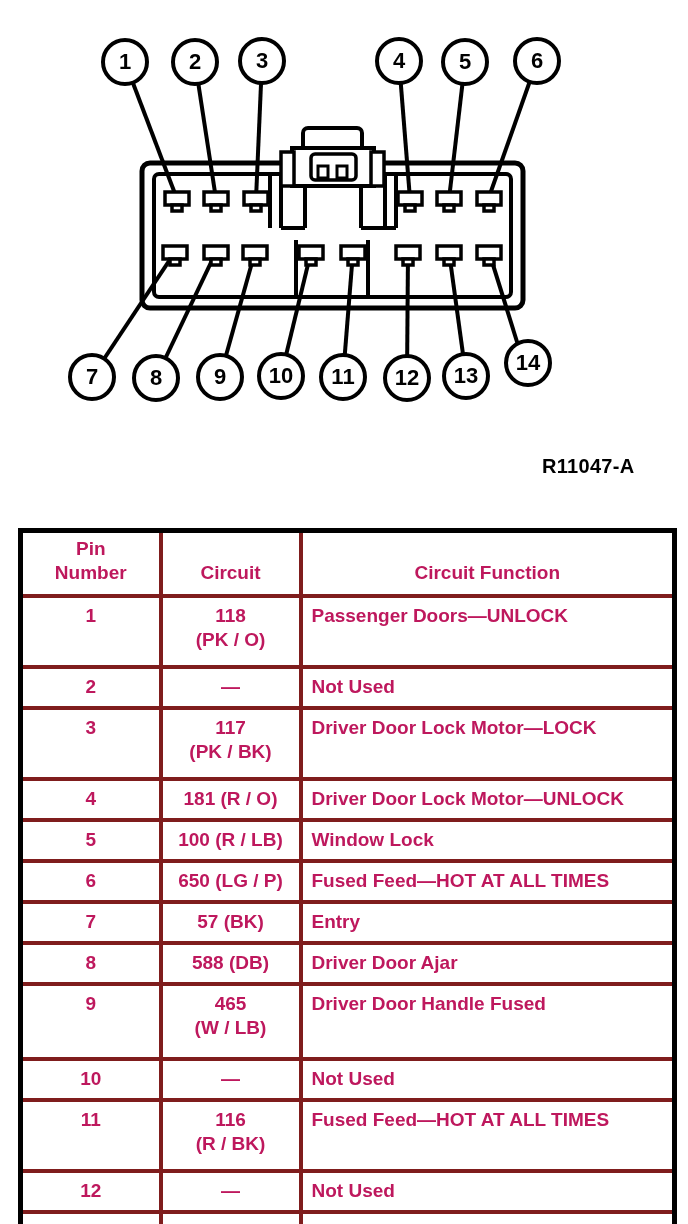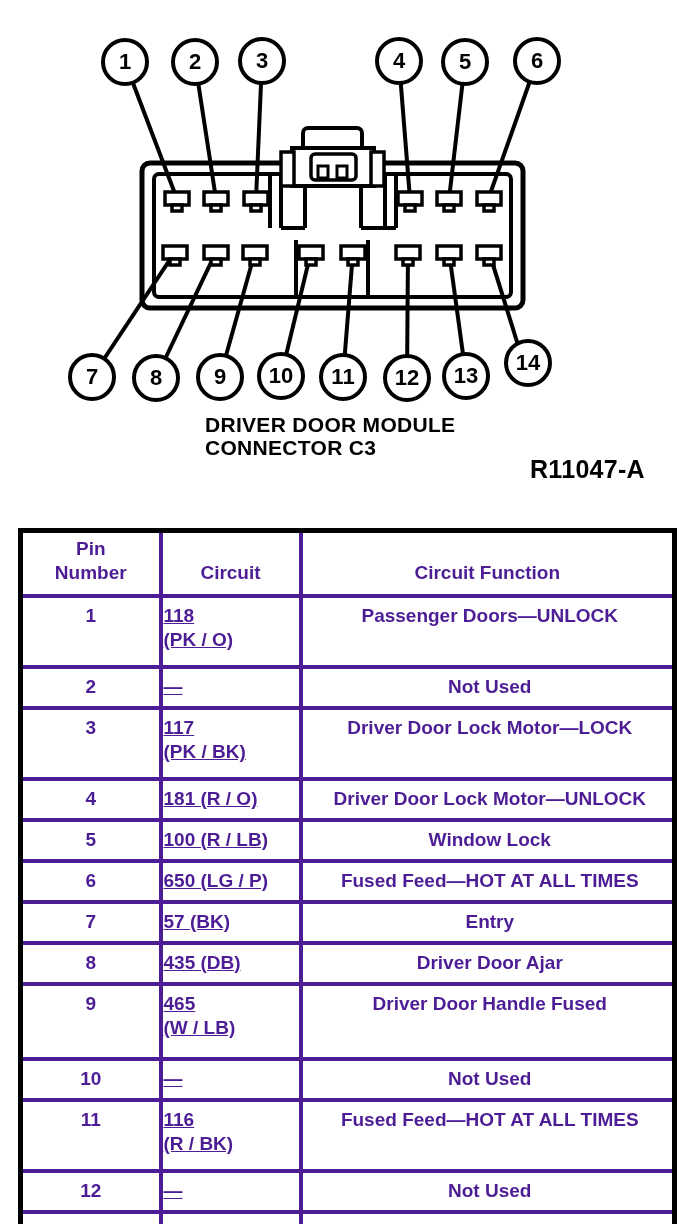--- a/index.html
+++ b/index.html
@@ -14,47 +14,47 @@
     border:4px solid #000;border-radius:50%;background:#fff;
     display:flex;align-items:center;justify-content:center;
     font-size:22px;font-weight:bold;z-index:3;
   }
   .caption{
     position:absolute;left:205px;top:413px;
     font-size:21px;font-weight:bold;line-height:1.1;
     white-space:pre-line;letter-spacing:0.3px;z-index:2;
   }
   .figref{
-    position:absolute;left:530px;top:455px;
-    font-size:25px;font-weight:bold;letter-spacing:0.3px;z-index:2;
+    position:absolute;left:542px;top:455px;
+    font-size:20px;font-weight:bold;letter-spacing:0.3px;z-index:2;
   }
   
   table.pinout{
     position:absolute;left:18px;top:528px;width:654px;
     border-collapse:collapse;table-layout:fixed;
     border:5px solid #000;
   }
   table.pinout col.c1{width:140px;}
   table.pinout col.c2{width:140px;}
   table.pinout col.c3{width:374px;}
   table.pinout th, table.pinout td{
-    border:4px solid #4c1d95;
-    font-weight:bold;color:#4c1d95;
+    border:4px solid #7f1d1d;
+    font-weight:bold;color:#be185d;
     white-space:pre-line;overflow:hidden;
   }
   table.pinout th{
     font-size:19px;text-align:center;vertical-align:bottom;
     padding:4px 2px 9px 2px;line-height:1.25;height:44px;
   }
   table.pinout td{
     font-size:19px;vertical-align:top;padding-top:6px;line-height:1.3;
   }
   td.pin{text-align:center;}
-  td.cir{text-align:left;text-decoration:underline;}
-  td.fun{text-align:center;padding-left:9px;padding-right:4px;}
+  td.cir{text-align:center;}
+  td.fun{text-align:left;padding-left:9px;padding-right:4px;}
   tr.h1 td{height:30px;}
   tr.h2 td{height:60px;}
   tr.h2b td{height:64px;}
 </style>
 </head>
 <body>
 
 <div id="page">
 
   <svg id="diagram-svg" width="688" height="505" viewBox="0 0 688 505">
@@ -142,22 +142,20 @@
   <div class="callout" style="left:513px;top:37px;">6</div>
   <div class="callout" style="left:68px;top:353px;">7</div>
   <div class="callout" style="left:132px;top:354px;">8</div>
   <div class="callout" style="left:196px;top:353px;">9</div>
   <div class="callout" style="left:257px;top:352px;">10</div>
   <div class="callout" style="left:319px;top:353px;">11</div>
   <div class="callout" style="left:383px;top:354px;">12</div>
   <div class="callout" style="left:442px;top:352px;">13</div>
   <div class="callout" style="left:504px;top:339px;">14</div>
 
-  <div class="caption">DRIVER DOOR MODULE
-CONNECTOR C3</div>
   <div class="figref">R11047-A</div>
 
   <table class="pinout">
     <colgroup>
         <col class="c1">
         <col class="c2">
         <col class="c3">
       </colgroup>
     <thead>
       <tr>
@@ -200,21 +198,21 @@
         <td class="cir">650 (LG / P)</td>
         <td class="fun">Fused Feed—HOT AT ALL TIMES</td>
       </tr>
       <tr class="h1">
         <td class="pin">7</td>
         <td class="cir">57 (BK)</td>
         <td class="fun">Entry</td>
       </tr>
       <tr class="h1">
         <td class="pin">8</td>
-        <td class="cir">435 (DB)</td>
+        <td class="cir">588 (DB)</td>
         <td class="fun">Driver Door Ajar</td>
       </tr>
       <tr class="h2b">
         <td class="pin">9</td>
         <td class="cir">465
 (W / LB)</td>
         <td class="fun">Driver Door Handle Fused</td>
       </tr>
       <tr class="h1">
         <td class="pin">10</td>

